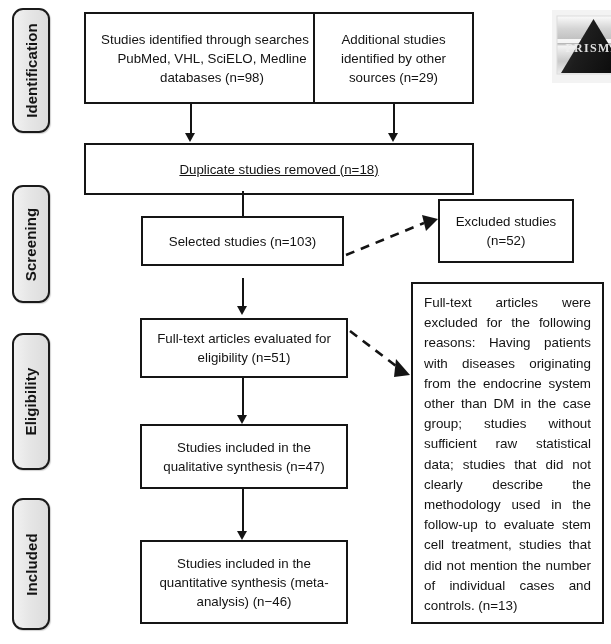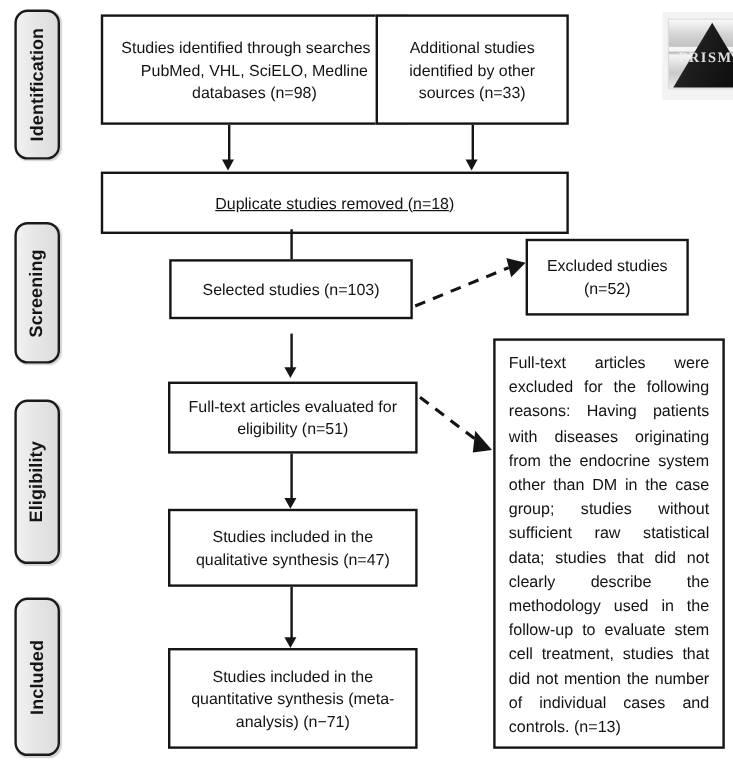--- a/index.html
+++ b/index.html
@@ -105,21 +105,21 @@
 
   <div class="stage-pill" style="left:12px; top:498px; width:38px; height:132px;">
     <span class="stage-label">Included</span>
   </div>
 
   <div class="flow-box" style="left:84px; top:12px; width:256px; height:92px;">
     <span class="box-text">Studies identified through searches in PubMed, VHL, SciELO, Medline databases (n=98)</span>
   </div>
 
   <div class="flow-box" style="left:313px; top:12px; width:161px; height:92px;">
-    <span class="box-text">Additional studies identified by other sources (n=33)</span>
+    <span class="box-text">Additional studies identified by other sources (n=29)</span>
   </div>
 
   <div class="vline" style="left:190px; top:104px; height:31px;"></div>
   <div class="arrowhead-down" style="left:185px; top:133px;"></div>
 
   <div class="vline" style="left:393px; top:104px; height:31px;"></div>
   <div class="arrowhead-down" style="left:388px; top:133px;"></div>
 
   <div class="flow-box" style="left:84px; top:143px; width:390px; height:52px;text-decoration:underline;">
     <span class="box-text">Duplicate studies removed (n=18)</span>
@@ -161,21 +161,21 @@
   <div class="arrowhead-down" style="left:237px; top:415px;"></div>
 
   <div class="flow-box" style="left:140px; top:424px; width:208px; height:65px;">
     <span class="box-text">Studies included in the qualitative synthesis (n=47)</span>
   </div>
 
   <div class="vline" style="left:242px; top:489px; height:44px;"></div>
   <div class="arrowhead-down" style="left:237px; top:531px;"></div>
 
   <div class="flow-box" style="left:140px; top:540px; width:208px; height:84px;">
-    <span class="box-text">Studies included in the quantitative synthesis (meta-analysis) (n−71)</span>
+    <span class="box-text">Studies included in the quantitative synthesis (meta-analysis) (n−46)</span>
   </div>
 
   <div class="prisma-logo" style="left:552px; top:10px; width:83px; height:73px;">
     <svg width="83" height="73" viewBox="0 0 83 73">
       <defs>
         <linearGradient id="bgGrad" x1="0" y1="0" x2="0" y2="1">
           <stop offset="0%" stop-color="#fbfbfb"></stop>
           <stop offset="22%" stop-color="#d4d4d4"></stop>
           <stop offset="48%" stop-color="#b9b9b9"></stop>
           <stop offset="52%" stop-color="#f4f4f4"></stop>

